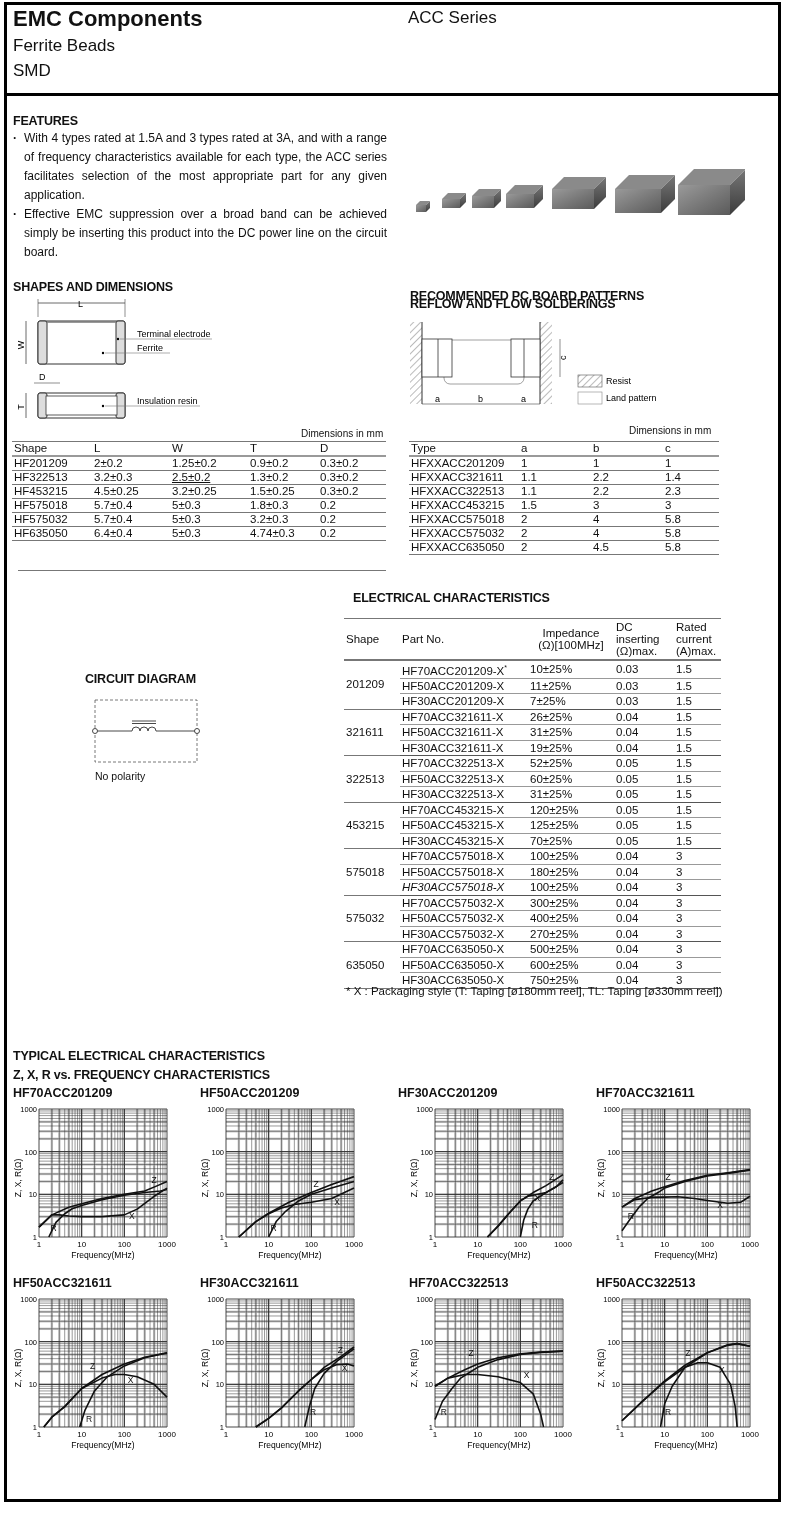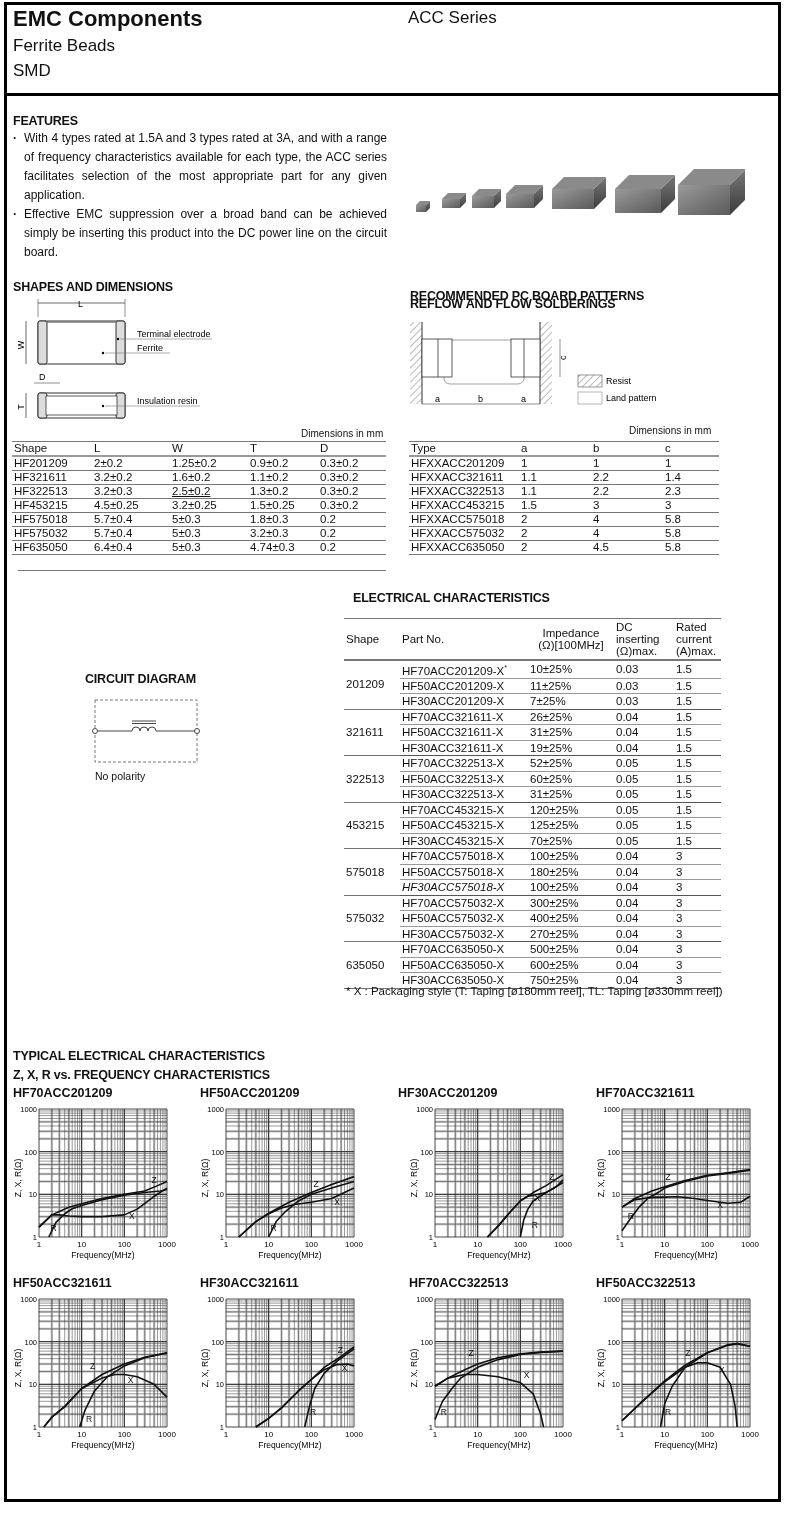--- a/index.html
+++ b/index.html
@@ -118,27 +118,20 @@
         <td>D</td>
       </tr>
       <tr>
         <td style="width: 76px;">HF201209</td>
         <td style="width: 74px;">2±0.2</td>
         <td style="width: 74px;">1.25±0.2</td>
         <td style="width: 66px;">0.9±0.2</td>
         <td>0.3±0.2</td>
       </tr>
       <tr>
-        <td style="width: 76px;">HF321611</td>
-        <td style="width: 74px;">3.2±0.2</td>
-        <td style="width: 74px;">1.6±0.2</td>
-        <td style="width: 66px;">1.1±0.2</td>
-        <td>0.3±0.2</td>
-      </tr>
-      <tr>
         <td style="width: 76px; margin-left: 44px;">HF322513</td>
         <td style="width: 74px;">3.2±0.3</td>
         <td style="width: 74px; text-decoration: underline;">2.5±0.2</td>
         <td style="width: 66px;">1.3±0.2</td>
         <td>0.3±0.2</td>
       </tr>
       <tr>
         <td style="width: 76px;">HF453215</td>
         <td style="width: 74px;">4.5±0.25</td>
         <td style="width: 74px;">3.2±0.25</td>

